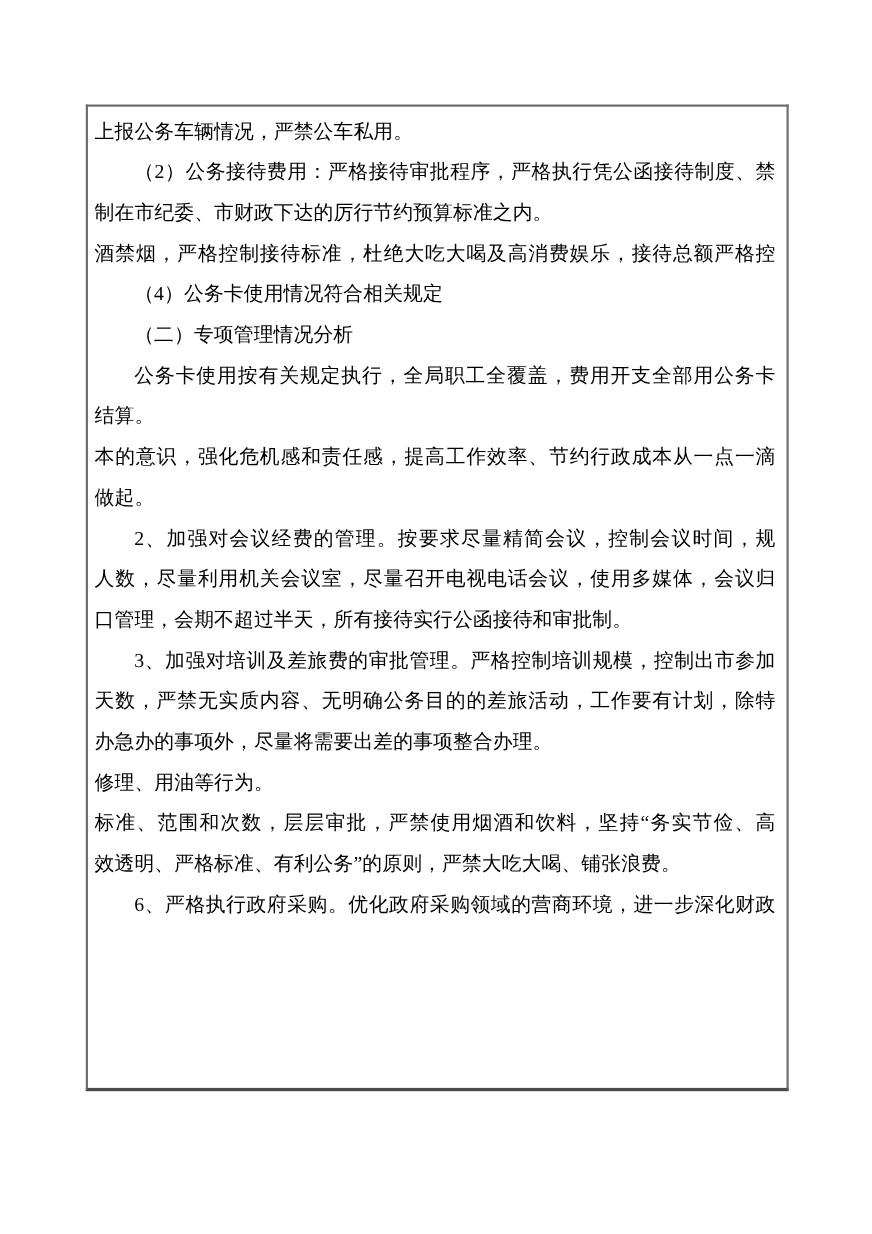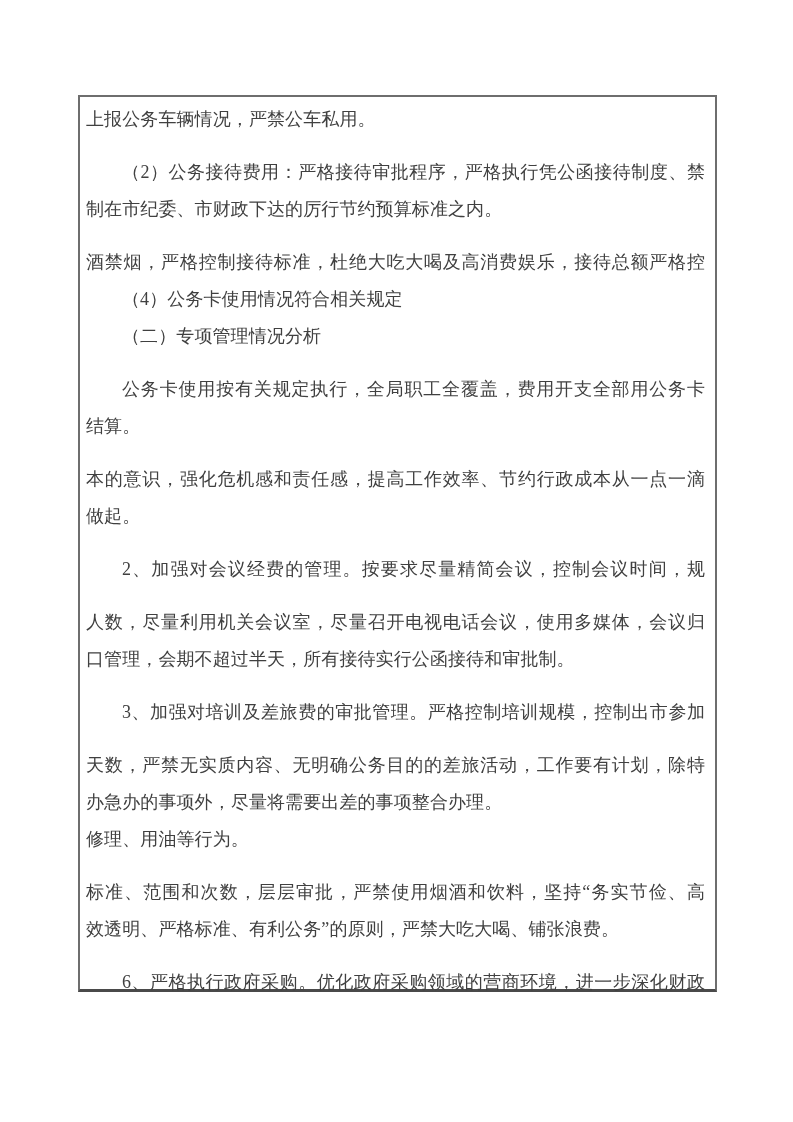--- a/index.html
+++ b/index.html
@@ -23,39 +23,38 @@
     position: absolute;
     left: 78px;
     top: 95px;
     width: 639px;
     height: 897px;
     box-sizing: border-box;
     border: 2px solid #6e6e6e;
     border-bottom: 3px solid #4a4a4a;
     padding: 4px 10px 0 6px;
     background: #ffffff;
-    color: #404040;
+    color: #000000;
   }
   .paragraph {
     margin: 0;
     padding: 0;
   }
   .text-line {
     font-size: 18px;
     line-height: 37px;
     height: 37px;
     overflow: hidden;
     text-align: justify;
     text-align-last: left;
     text-justify: inter-character;
     letter-spacing: 0.1px;
   }
   .text-line.fill {
     text-align-last: justify;
-    margin-top: 16px;
   }
   .text-line.indent {
     text-indent: 36px;
   }
 </style>
 </head>
 <body>
 
 <div class="page">
   <div class="document-cell">

